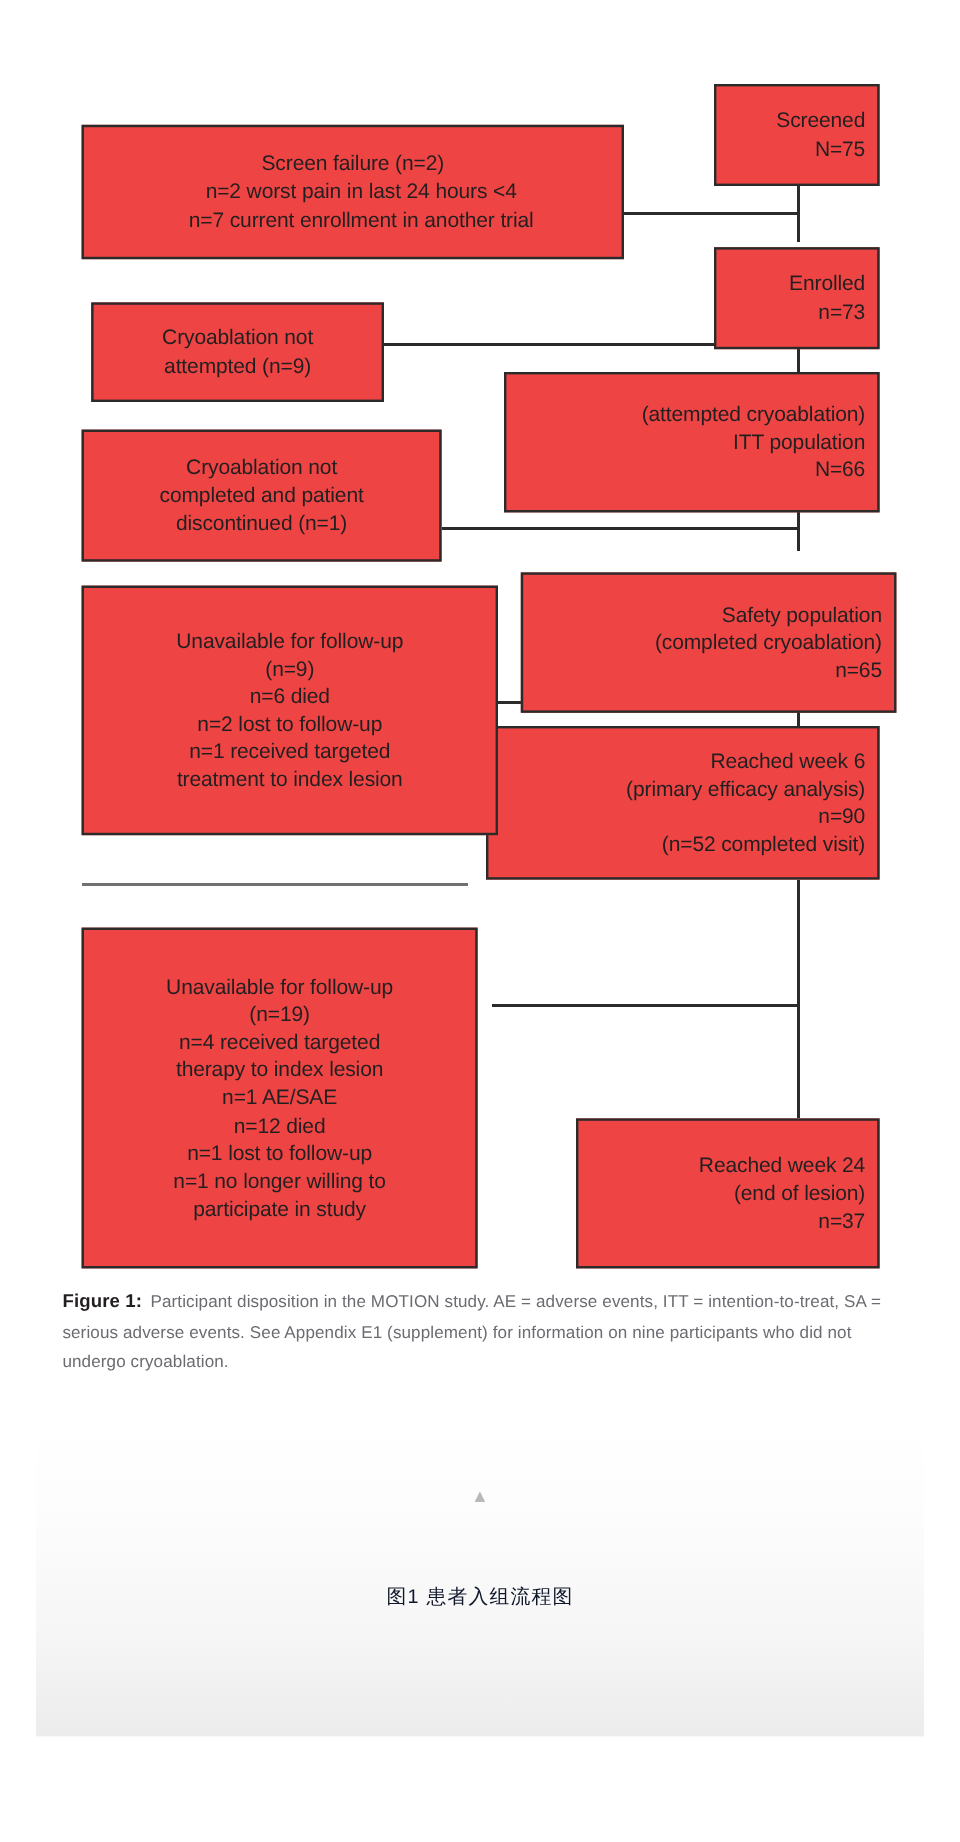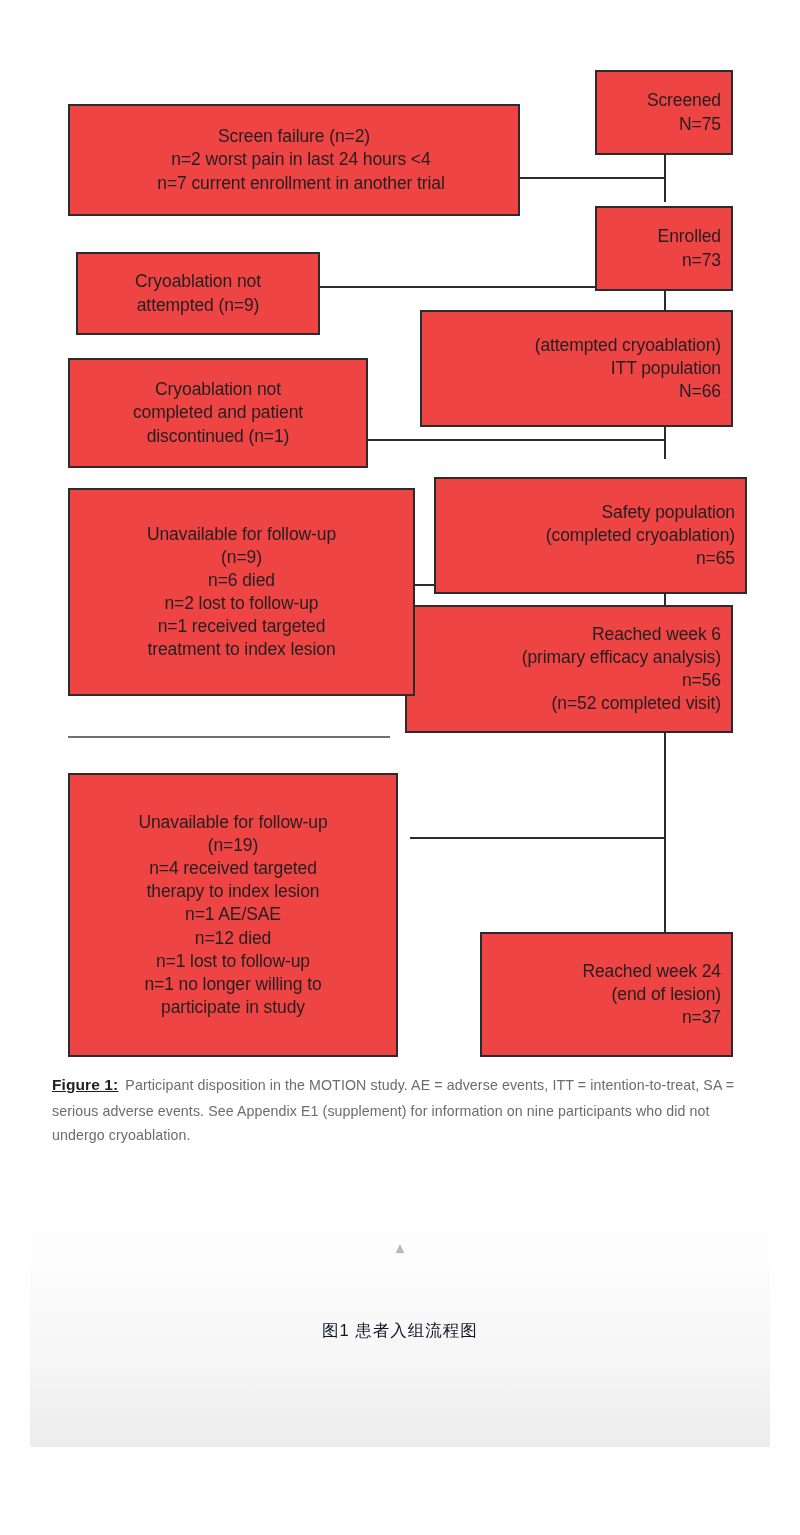--- a/index.html
+++ b/index.html
@@ -77,21 +77,20 @@
     line-height: 1.72;
     color: #6b6b72;
     font-family: "Liberation Sans", sans-serif;
     letter-spacing: 0.1px;
   }
   #caption .figlabel {
     color: #231f20;
     font-weight: bold;
     font-size: 15.5px;
     margin-right: 7px;
-    text-decoration: underline;
   }
   #collapse-marker {
     position: absolute;
     left: 0;
     top: 1240px;
     width: 800px;
     text-align: center;
     color: #b9b9b9;
     font-size: 15px;
     line-height: 1;
@@ -157,21 +156,21 @@
 
     <div class="box ta-r" style="left:420px; top:477px; width:313px; height:117px;margin-left:14px;">
       <span class="ln">Safety population</span>
       <span class="ln">(completed cryoablation)</span>
       <span class="ln">n=65</span>
     </div>
 
     <div class="box ta-r" style="left:405px; top:605px; width:328px; height:128px;">
       <span class="ln">Reached week 6</span>
       <span class="ln">(primary efficacy analysis)</span>
-      <span class="ln">n=56</span>
+      <span class="ln">n=90</span>
       <span class="ln">(n=52 completed visit)</span>
     </div>
 
     <div class="box ta-r" style="left:480px; top:932px; width:253px; height:125px;padding-left:42px;">
       <span class="ln">Reached week 24</span>
       <span class="ln">(end of lesion)</span>
       <span class="ln">n=37</span>
     </div>
 
     <div class="box ta-l" style="left:68px; top:104px; width:452px; height:112px;">

